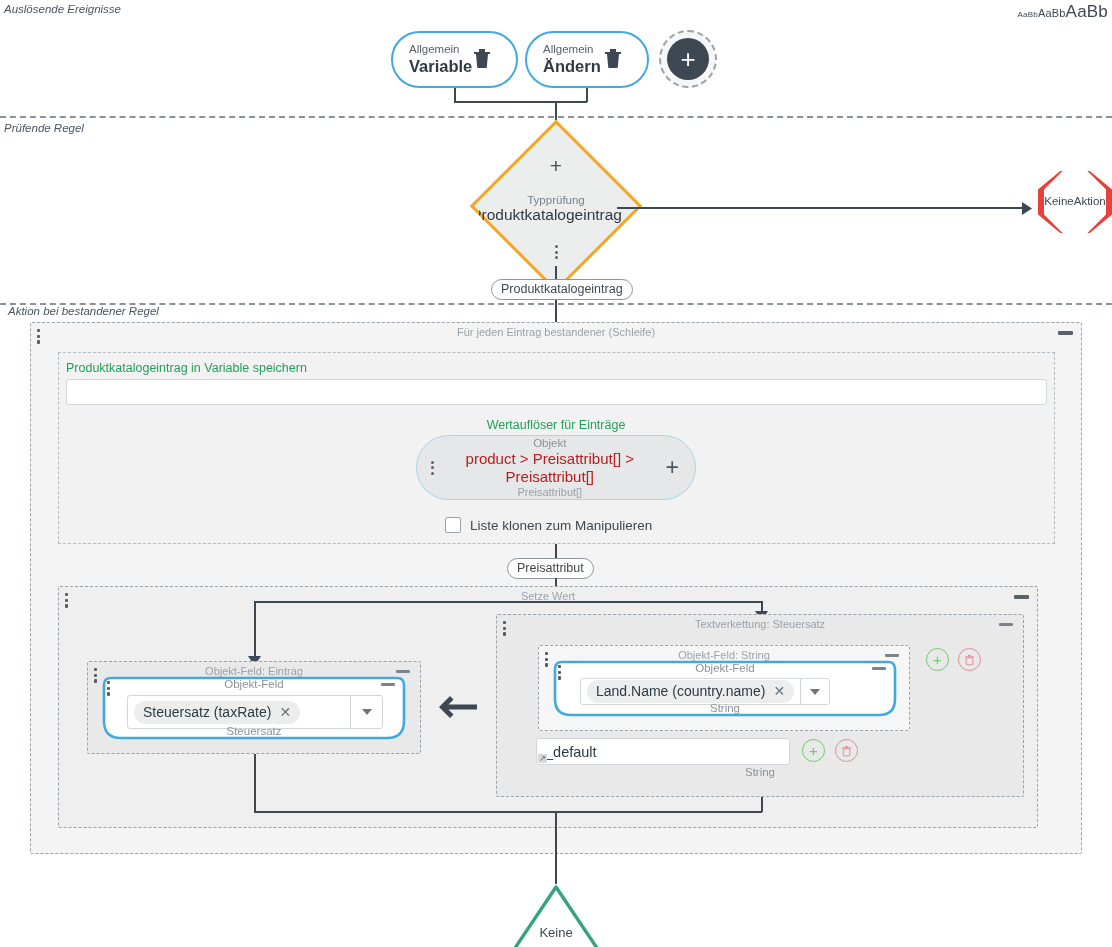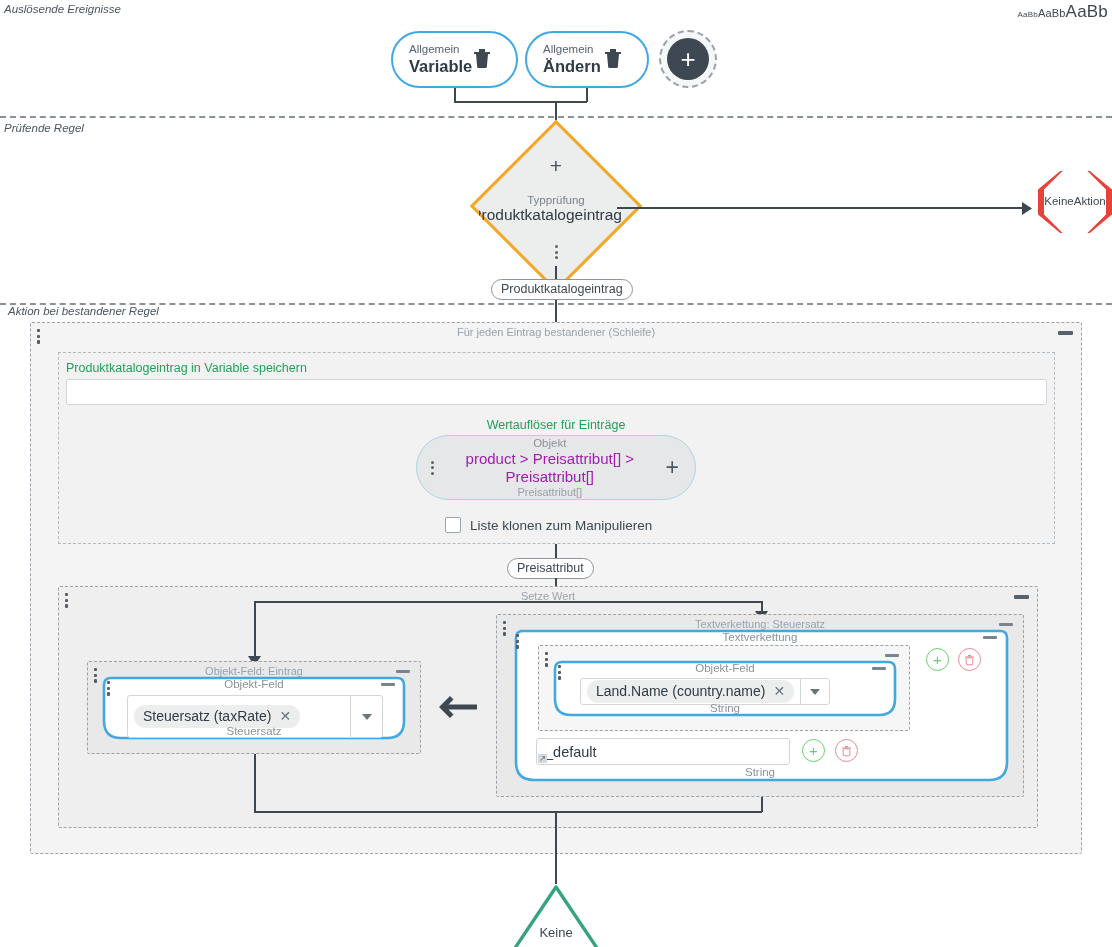--- a/index.html
+++ b/index.html
@@ -221,21 +221,21 @@
     box-sizing: border-box;
     display: flex; align-items: center;
   }
   .resolver-dots { margin-left: 14px; }
   .resolver-body {
     flex: 1;
     text-align: center;
     line-height: 1.22;
   }
   .resolver-kind { font-size: 11.5px; color: #8b9299; }
-  .resolver-path { font-size: 15px; color: #a21caf; }
+  .resolver-path { font-size: 15px; color: #b91c1c; }
   .resolver-type { font-size: 11px; color: #9aa2aa; }
   .resolver-plus {
     font-size: 23px; color: #4a5560;
     margin-right: 16px; line-height: 0.7; font-weight: 300;
   }
 
   .checkrow {
     position: absolute;
     display: flex; align-items: center; gap: 9px;
     font-size: 13.5px; color: #3d4852;
@@ -542,21 +542,21 @@
     <svg viewBox="0 0 306 66" preserveAspectRatio="none" width="306" height="66">
       <path d="M10 3 H296 Q303 3 303 10 V46 Q303 63 286 63 H20 Q3 63 3 46 V10 Q3 3 10 3 Z" fill="#ffffff" stroke="#41a9e0" stroke-width="2.6"></path>
     </svg>
     <div class="handle-dots">
         <i></i>
         <i></i>
         <i></i>
       </div>
     <div class="trap-title">Objekt-Feld</div>
     <div class="mini-collapse" style="right:12px; top:8px;"></div>
-    <div class="tag-select" style="left:26px; top:20px; width:256px; height:43px;">
+    <div class="tag-select" style="left:26px; top:20px; width:256px; height:34px;">
       <div class="tag-area">
         <div class="tag">
           <span>Steuersatz (taxRate)</span>
           <span class="x">✕</span>
         </div>
       </div>
       <div class="caret-btn">
           <span class="caret"></span>
         </div>
     </div>
@@ -572,48 +572,37 @@
   <div class="group-box" style="left:496px; top:614px; width:528px; height:183px; background:#e9e9e9;">
     <div class="handle-dots">
         <i></i>
         <i></i>
         <i></i>
       </div>
     <div class="group-title">Textverkettung: Steuersatz</div>
     <div class="mini-collapse" style="right:10px; top:8px;"></div>
   </div>
 
-  <div class="trap" style="left:510px; top:628px; width:500px; height:155px;">
-    <svg viewBox="0 0 500 155" preserveAspectRatio="none" width="500" height="155">
-      <path d="M10 3 H490 Q497 3 497 10 V134 Q497 152 479 152 H24 Q6 152 6 134 V10 Q6 3 13 3 Z" fill="#ffffff" stroke="#41a9e0" stroke-width="2.6"></path>
-    </svg>
-    <div class="handle-dots">
-        <i></i>
-        <i></i>
-        <i></i>
-      </div>
-    <div class="trap-title">Textverkettung</div>
-    <div class="mini-collapse" style="right:13px; top:8px;"></div>
-  </div>
 
   <div class="circ-btn circ-green" style="left:926px; top:648px;">+</div>
   <div class="circ-btn circ-red" style="left:958px; top:648px;">
     <svg width="11" height="12" viewBox="0 0 11 12">
         <path d="M1 2.4h9v1.1H1z" fill="#e38d96"></path>
         <path d="M4 1h3v1.4H4z" fill="#e38d96"></path>
         <rect x="2.2" y="3.8" width="6.6" height="7" rx="0.8" fill="none" stroke="#e38d96" stroke-width="1"></rect>
       </svg>
   </div>
 
   <div class="group-box" style="left:538px; top:645px; width:372px; height:86px; background:#f6f6f6;">
     <div class="handle-dots">
         <i></i>
         <i></i>
         <i></i>
       </div>
+    <div class="group-title">Objekt-Feld: String</div>
     <div class="mini-collapse" style="right:10px; top:8px;"></div>
   </div>
 
   <div class="trap" style="left:552px; top:659px; width:346px; height:59px;">
     <svg viewBox="0 0 346 59" preserveAspectRatio="none" width="346" height="59">
       <path d="M10 3 H336 Q343 3 343 10 V40 Q343 56 327 56 H19 Q3 56 3 40 V10 Q3 3 10 3 Z" fill="#ffffff" stroke="#41a9e0" stroke-width="2.6"></path>
     </svg>
     <div class="handle-dots">
         <i></i>
         <i></i>

